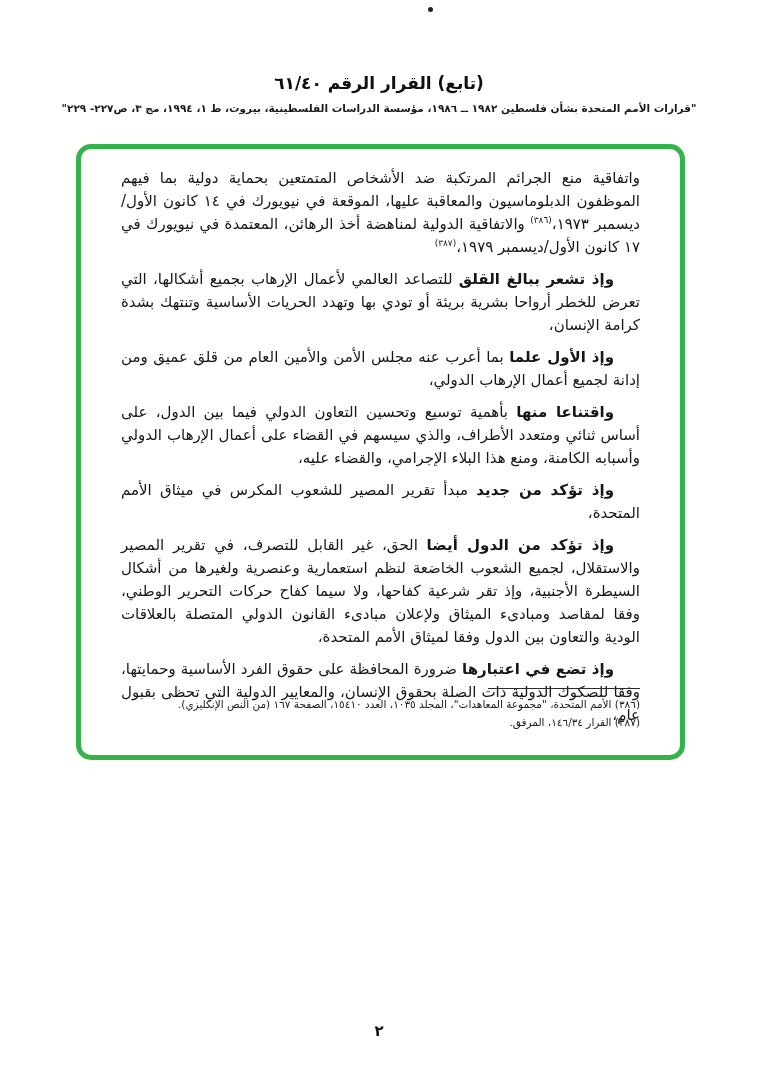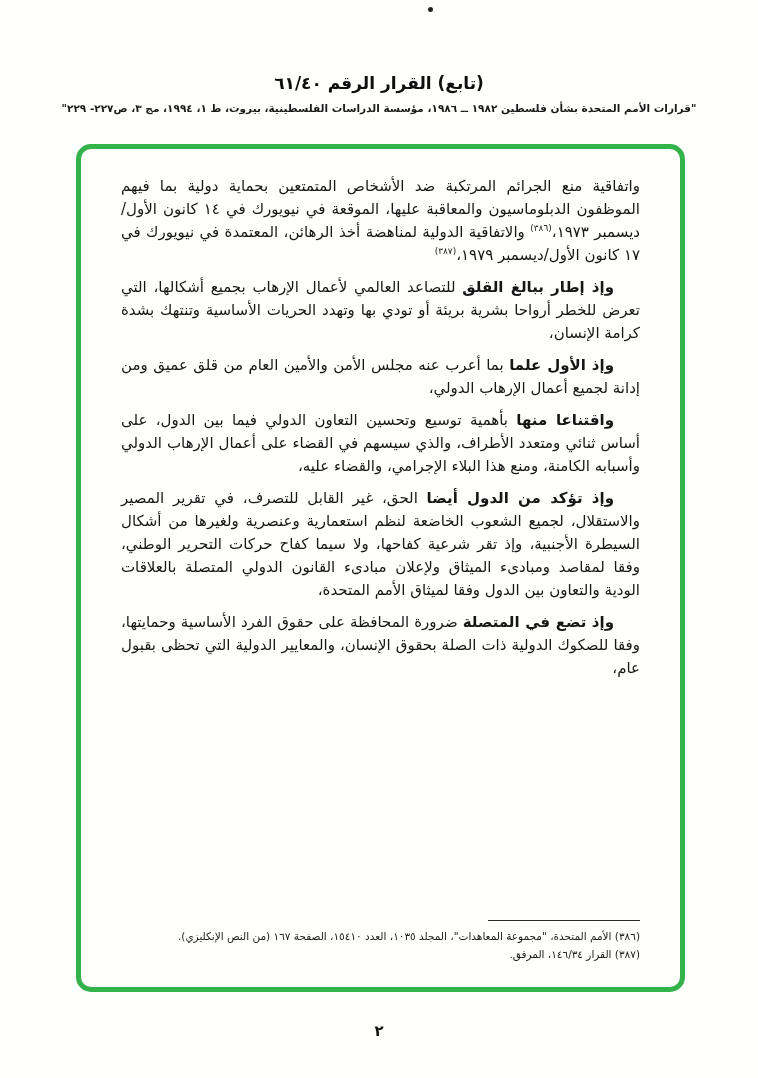--- a/index.html
+++ b/index.html
@@ -45,25 +45,25 @@
     text-align: center;
     font-size: 10.5px;
     font-weight: bold;
     color: #1a1a1a;
   }
   .green-box {
     position: absolute;
     top: 144px;
     left: 76px;
     width: 609px;
-    height: 848px;
+    height: 616px;
     box-sizing: border-box;
     border: 5px solid #35b34b;
     border-radius: 15px;
-    padding: 26px 40px 0 40px;
+    padding: 18px 40px 0 40px;
     overflow: hidden;
   }
   .body-text {
     font-size: 15px;
     line-height: 23px;
     text-align: justify;
     color: #161616;
   }
   .body-text p {
     margin: 0 0 9px 0;
@@ -116,25 +116,26 @@
 
   <div class="scan-mark"></div>
 
   <div class="title">(تابع) القرار الرقم ٦١/٤٠</div>
 
   <div class="source-line">"قرارات الأمم المتحدة بشأن فلسطين ١٩٨٢ ــ ١٩٨٦، مؤسسة الدراسات الفلسطينية، بيروت، ط ١، ١٩٩٤، مج ٣، ص٢٢٧- ٢٢٩"</div>
 
   <div class="green-box" style="border-color: rgb(53, 179, 75);">
     <div class="body-text">
         <p><span>واتفاقية منع الجرائم المرتكبة ضد الأشخاص المتمتعين بحماية دولية بما فيهم الموظفون الدبلوماسيون والمعاقبة عليها، الموقعة في نيويورك في ١٤ كانون الأول/ديسمبر ١٩٧٣،</span><sup class="fnref">(٣٨٦)</sup><span> والاتفاقية الدولية لمناهضة أخذ الرهائن، المعتمدة في نيويورك في ١٧ كانون الأول/ديسمبر ١٩٧٩،</span><sup class="fnref">(٣٨٧)</sup></p>
-        <p><span class="lead">وإذ إطار ببالغ القلق</span><span> للتصاعد العالمي لأعمال الإرهاب بجميع أشكالها، التي تعرض للخطر أرواحا بشرية بريئة أو تودي بها وتهدد الحريات الأساسية وتنتهك بشدة كرامة الإنسان،</span></p>
+        <p><span class="lead">وإذ تشعر ببالغ القلق</span><span> للتصاعد العالمي لأعمال الإرهاب بجميع أشكالها، التي تعرض للخطر أرواحا بشرية بريئة أو تودي بها وتهدد الحريات الأساسية وتنتهك بشدة كرامة الإنسان،</span></p>
         <p><span class="lead">وإذ الأول علما</span><span> بما أعرب عنه مجلس الأمن والأمين العام من قلق عميق ومن إدانة لجميع أعمال الإرهاب الدولي،</span></p>
         <p><span class="lead">واقتناعا منها</span><span> بأهمية توسيع وتحسين التعاون الدولي فيما بين الدول، على أساس ثنائي ومتعدد الأطراف، والذي سيسهم في القضاء على أعمال الإرهاب الدولي وأسبابه الكامنة، ومنع هذا البلاء الإجرامي، والقضاء عليه،</span></p>
+        <p><span class="lead">وإذ تؤكد من جديد</span><span> مبدأ تقرير المصير للشعوب المكرس في ميثاق الأمم المتحدة،</span></p>
         <p><span class="lead">وإذ تؤكد من الدول أيضا</span><span> الحق، غير القابل للتصرف، في تقرير المصير والاستقلال، لجميع الشعوب الخاضعة لنظم استعمارية وعنصرية ولغيرها من أشكال السيطرة الأجنبية، وإذ تقر شرعية كفاحها، ولا سيما كفاح حركات التحرير الوطني، وفقا لمقاصد ومبادىء الميثاق ولإعلان مبادىء القانون الدولي المتصلة بالعلاقات الودية والتعاون بين الدول وفقا لميثاق الأمم المتحدة،</span></p>
-        <p><span class="lead">وإذ تضع في المتصلة</span><span> ضرورة المحافظة على حقوق الفرد الأساسية وحمايتها، وفقا للصكوك الدولية ذات الصلة بحقوق الإنسان، والمعايير الدولية التي تحظى بقبول عام،</span></p>
+        <p><span class="lead">وإذ تضع في اعتبارها</span><span> ضرورة المحافظة على حقوق الفرد الأساسية وحمايتها، وفقا للصكوك الدولية ذات الصلة بحقوق الإنسان، والمعايير الدولية التي تحظى بقبول عام،</span></p>
       </div>
 
     <div class="footnotes">
       <div class="footnote-rule"></div>
       <div>
           <p>(٣٨٦) الأمم المتحدة، "مجموعة المعاهدات"، المجلد ١٠٣٥، العدد ١٥٤١٠، الصفحة ١٦٧ (من النص الإنكليزي).</p>
           <p>(٣٨٧) القرار ١٤٦/٣٤، المرفق.</p>
         </div>
     </div>
   </div>

